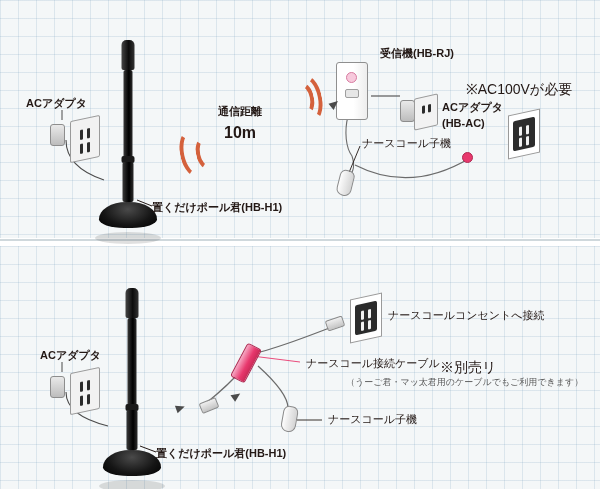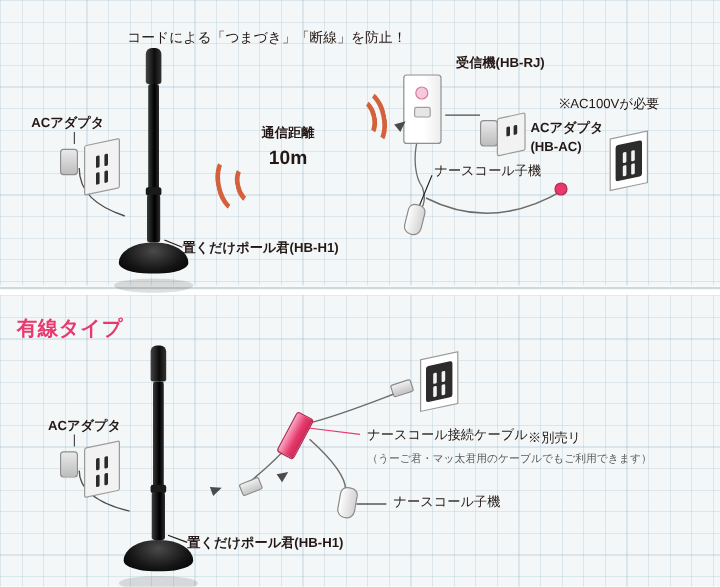--- a/index.html
+++ b/index.html
@@ -57,22 +57,22 @@
 
   
   .lbl {
     position: absolute;
     font-size: 11px;
     line-height: 1.35;
     color: #231815;
     white-space: pre;
   }
   .lbl.bold { font-weight: bold; }
-  .lbl.small { font-size: 11px; }
-  .lbl.tiny { font-size: 9px; }
+  .lbl.small { font-size: 14px; }
+  .lbl.tiny { font-size: 9px; padding-left: 40px; }
   .lbl.gray { color: #5a5a5a; }
   .lbl.big {
     font-size: 16px;
     font-weight: bold;
     text-align: center;
   }
 
   
   .pole-wrap { position: absolute; }
   .pole-shaft {
@@ -299,21 +299,20 @@
     <path d="M260,352 C290,344 318,332 340,324" fill="none" stroke="#6b6b6b" stroke-width="1.2"></path>
 
     <path d="M243,368 C230,384 215,396 205,404" fill="none" stroke="#6b6b6b" stroke-width="1.2"></path>
 
     <path d="M258,366 C278,384 288,398 288,408" fill="none" stroke="#6b6b6b" stroke-width="1.2"></path>
 
     <path d="M252,356 L300,362" fill="none" stroke="#e8386d" stroke-width="0.9"></path>
     <path d="M297,420 L322,420" fill="none" stroke="#231815" stroke-width="0.9"></path>
   </svg>
 
-  <div class="section-sub" style="left:106px; top:24px;">コードによる「つまづき」「断線」を防止！</div>
 
   <div class="lbl bold" style="left:26px; top:96px;">ACアダプタ</div>
   <div class="ac-plug" style="left:50px; top:124px;"></div>
   <div class="outlet" style="left:70px; top:118px;">
     <span class="slot" style="left:9px; top:10px;"></span>
     <span class="slot" style="left:16px; top:10px;"></span>
     <span class="slot" style="left:9px; top:24px;"></span>
     <span class="slot" style="left:16px; top:24px;"></span>
   </div>
 
@@ -357,21 +356,20 @@
   <div class="cable-cap" style="left:462px; top:152px;"></div>
   <div class="outlet-dark" style="left:508px; top:112px;">
     <span class="inner">
       <span class="slot" style="left:6px; top:7px;"></span>
       <span class="slot" style="left:13px; top:7px;"></span>
       <span class="slot" style="left:6px; top:18px;"></span>
       <span class="slot" style="left:13px; top:18px;"></span>
     </span>
   </div>
 
-  <div class="section-title" style="left:14px; top:262px;">有線タイプ</div>
 
   <div class="lbl bold" style="left:40px; top:348px;">ACアダプタ</div>
   <div class="ac-plug" style="left:50px; top:376px;"></div>
   <div class="outlet" style="left:70px; top:370px;">
     <span class="slot" style="left:9px; top:10px;"></span>
     <span class="slot" style="left:16px; top:10px;"></span>
     <span class="slot" style="left:9px; top:24px;"></span>
     <span class="slot" style="left:16px; top:24px;"></span>
   </div>
 
@@ -395,19 +393,20 @@
   <div class="pear-switch" style="left:282px; top:406px; transform:rotate(10deg);"></div>
 
   <div class="outlet-dark" style="left:350px; top:296px;">
     <span class="inner">
       <span class="slot" style="left:6px; top:7px;"></span>
       <span class="slot" style="left:13px; top:7px;"></span>
       <span class="slot" style="left:6px; top:18px;"></span>
       <span class="slot" style="left:13px; top:18px;"></span>
     </span>
   </div>
+  <div class="lbl" style="left:388px; top:308px;">ナースコールコンセントへ接続</div>
 
   <div class="lbl" style="left:306px; top:356px;">ナースコール接続ケーブル</div>
   <div class="lbl small" style="left:440px; top:358px;">※別売リ</div>
   <div class="lbl tiny gray" style="left:306px; top:376px;">（うーご君・マッ太君用のケーブルでもご利用できます）</div>
   <div class="lbl" style="left:328px; top:412px;">ナースコール子機</div>
 
 </div>
 
 </body></html>

